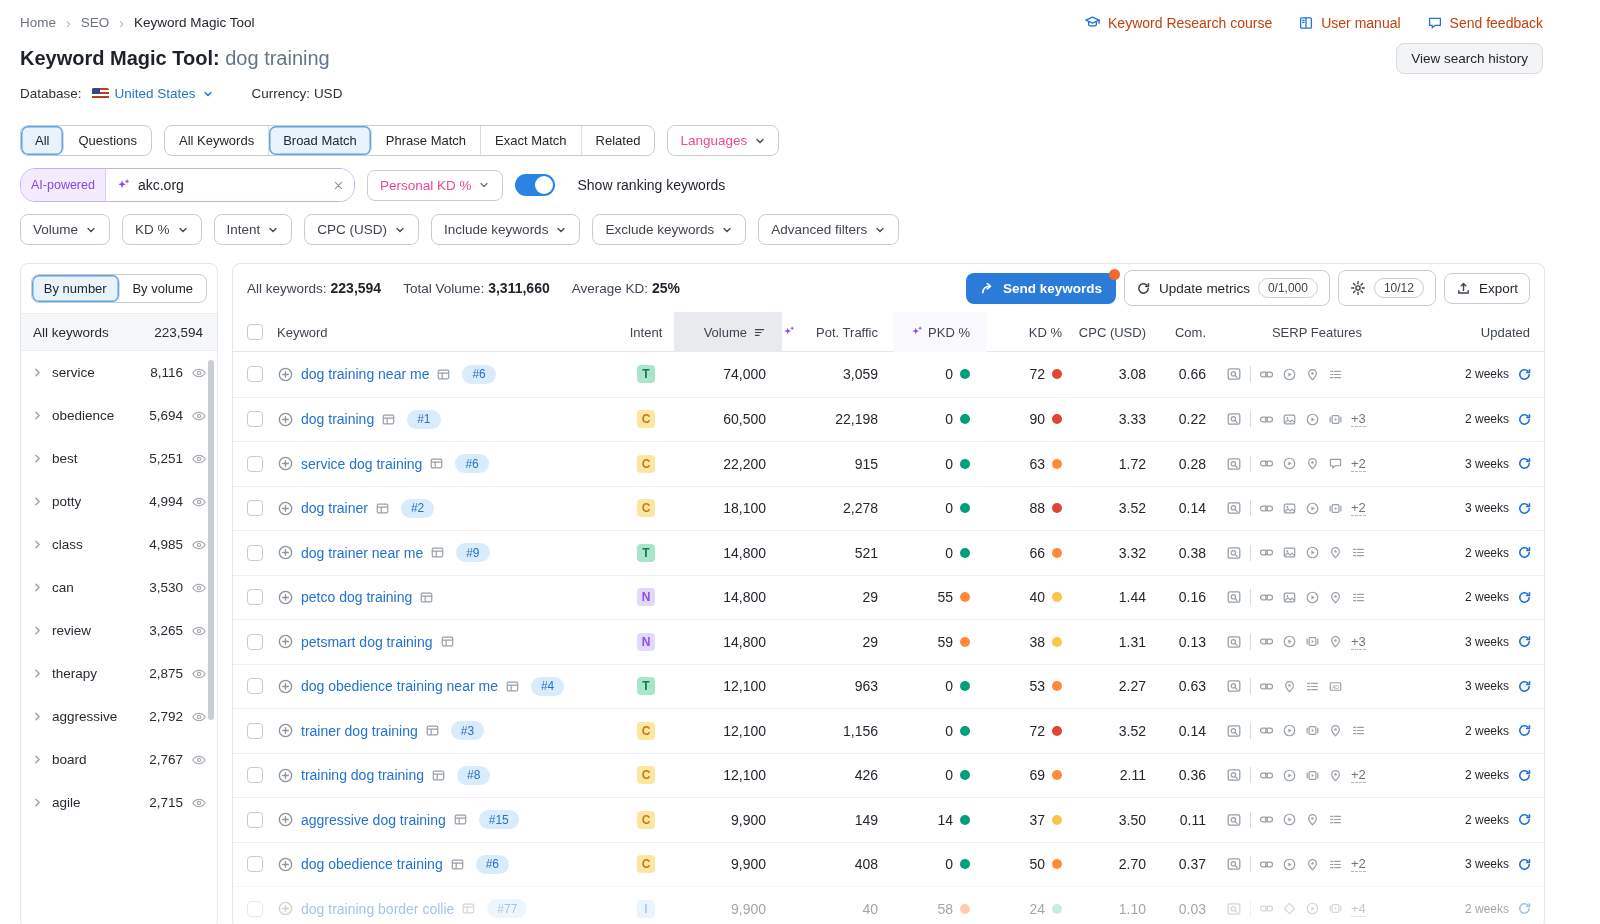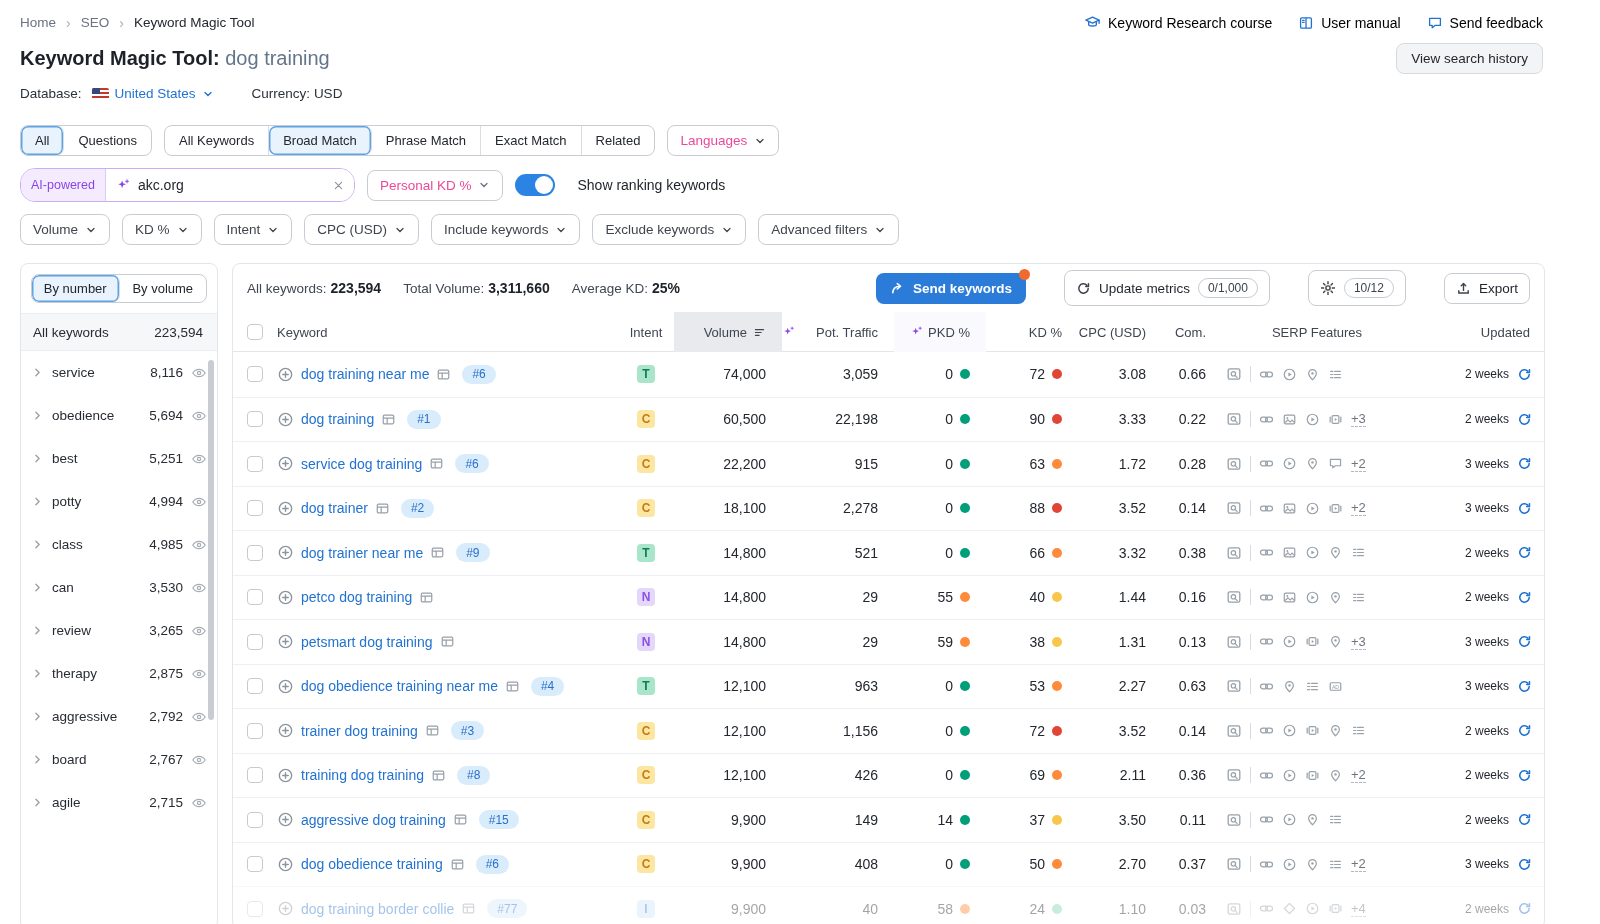--- a/index.html
+++ b/index.html
@@ -6,21 +6,21 @@
   html,body { width:1600px; height:924px; overflow:hidden; background:#fff;
     font-family:"Liberation Sans", sans-serif; color:#23272e; font-size:13px; }
   .top { padding:14px 57px 0 20px; }
   .row-flex { display:flex; align-items:center; justify-content:space-between; }
 
   
   .crumbs { display:flex; align-items:center; gap:10px; color:#6b7280; font-size:13.5px; }
   .crumbs .sep { color:#aab0b8; font-size:14px; }
   .crumb { cursor:pointer; }
   .top-links { display:flex; align-items:center; gap:26px; }
-  .tlink { display:flex; align-items:center; gap:7px; color:#000000; font-size:14px; cursor:pointer; }
+  .tlink { display:flex; align-items:center; gap:7px; color:#c2410c; font-size:14px; cursor:pointer; }
 
   
   .title-row { margin-top:12px; }
   .ttl { font-size:20px; }
   .ttl b { color:#1d2129; font-weight:700; }
   .ttl span.q { color:#64748b; font-weight:400; }
   .btn-light { background:#f3f4f6; border:1px solid #d7dbe0; border-radius:8px;
     padding:7px 14px; font-size:13.5px; color:#23272e; cursor:pointer; }
 
   
@@ -72,21 +72,21 @@
   .tablewrap { flex:1; display:flex; flex-direction:column; }
   .toolbar { height:48px; display:flex; align-items:center; justify-content:space-between; padding:0 14px; }
   .stats { display:flex; align-items:center; gap:22px; }
   .stat { font-size:13.5px; color:#3f4753; }
   .stat b { font-size:14px; color:#1d2129; margin-left:4px; }
   .tb-actions { display:flex; align-items:center; gap:8px; }
   .btn-blue { position:relative; display:flex; align-items:center; gap:8px; background:#2b7cd9; color:#fff;
     border:none; border-radius:8px; padding:8px 14px; font-size:13.5px; font-weight:700; cursor:pointer; }
   .btn-blue .ndot { position:absolute; top:-4px; right:-4px; width:11px; height:11px; border-radius:50%; background:#f2692c; }
   .btn-wire { display:flex; align-items:center; gap:8px; background:#fff; border:1px solid #c8cdd4;
-    border-radius:8px; padding:7px 11px; font-size:13.5px; color:#1f242b; cursor:pointer;margin-left:30px; }
+    border-radius:8px; padding:7px 11px; font-size:13.5px; color:#1f242b; cursor:pointer; }
   .quota { border:1px solid #c8cdd4; border-radius:999px; padding:2px 9px; font-size:12px; color:#3c434b; }
 
   .grid { display:grid; grid-template-columns:44px minmax(0,1fr) 56px 108px 112px 92px 92px 84px 60px 190px 132px; align-items:center; }
   .thead { height:40px; border-bottom:1px solid #e4e7ea; color:#3f4651; font-size:13px; }
   .th { display:flex; align-items:center; height:40px; }
   .right { justify-content:flex-end; padding-right:16px; text-align:right; }
   .center { justify-content:center; }
   .vol-h { background:#e8eaee; gap:6px; }
   .pkd-h { background:#faf9fd; gap:4px; }
   .pt-h { gap:20px; }

